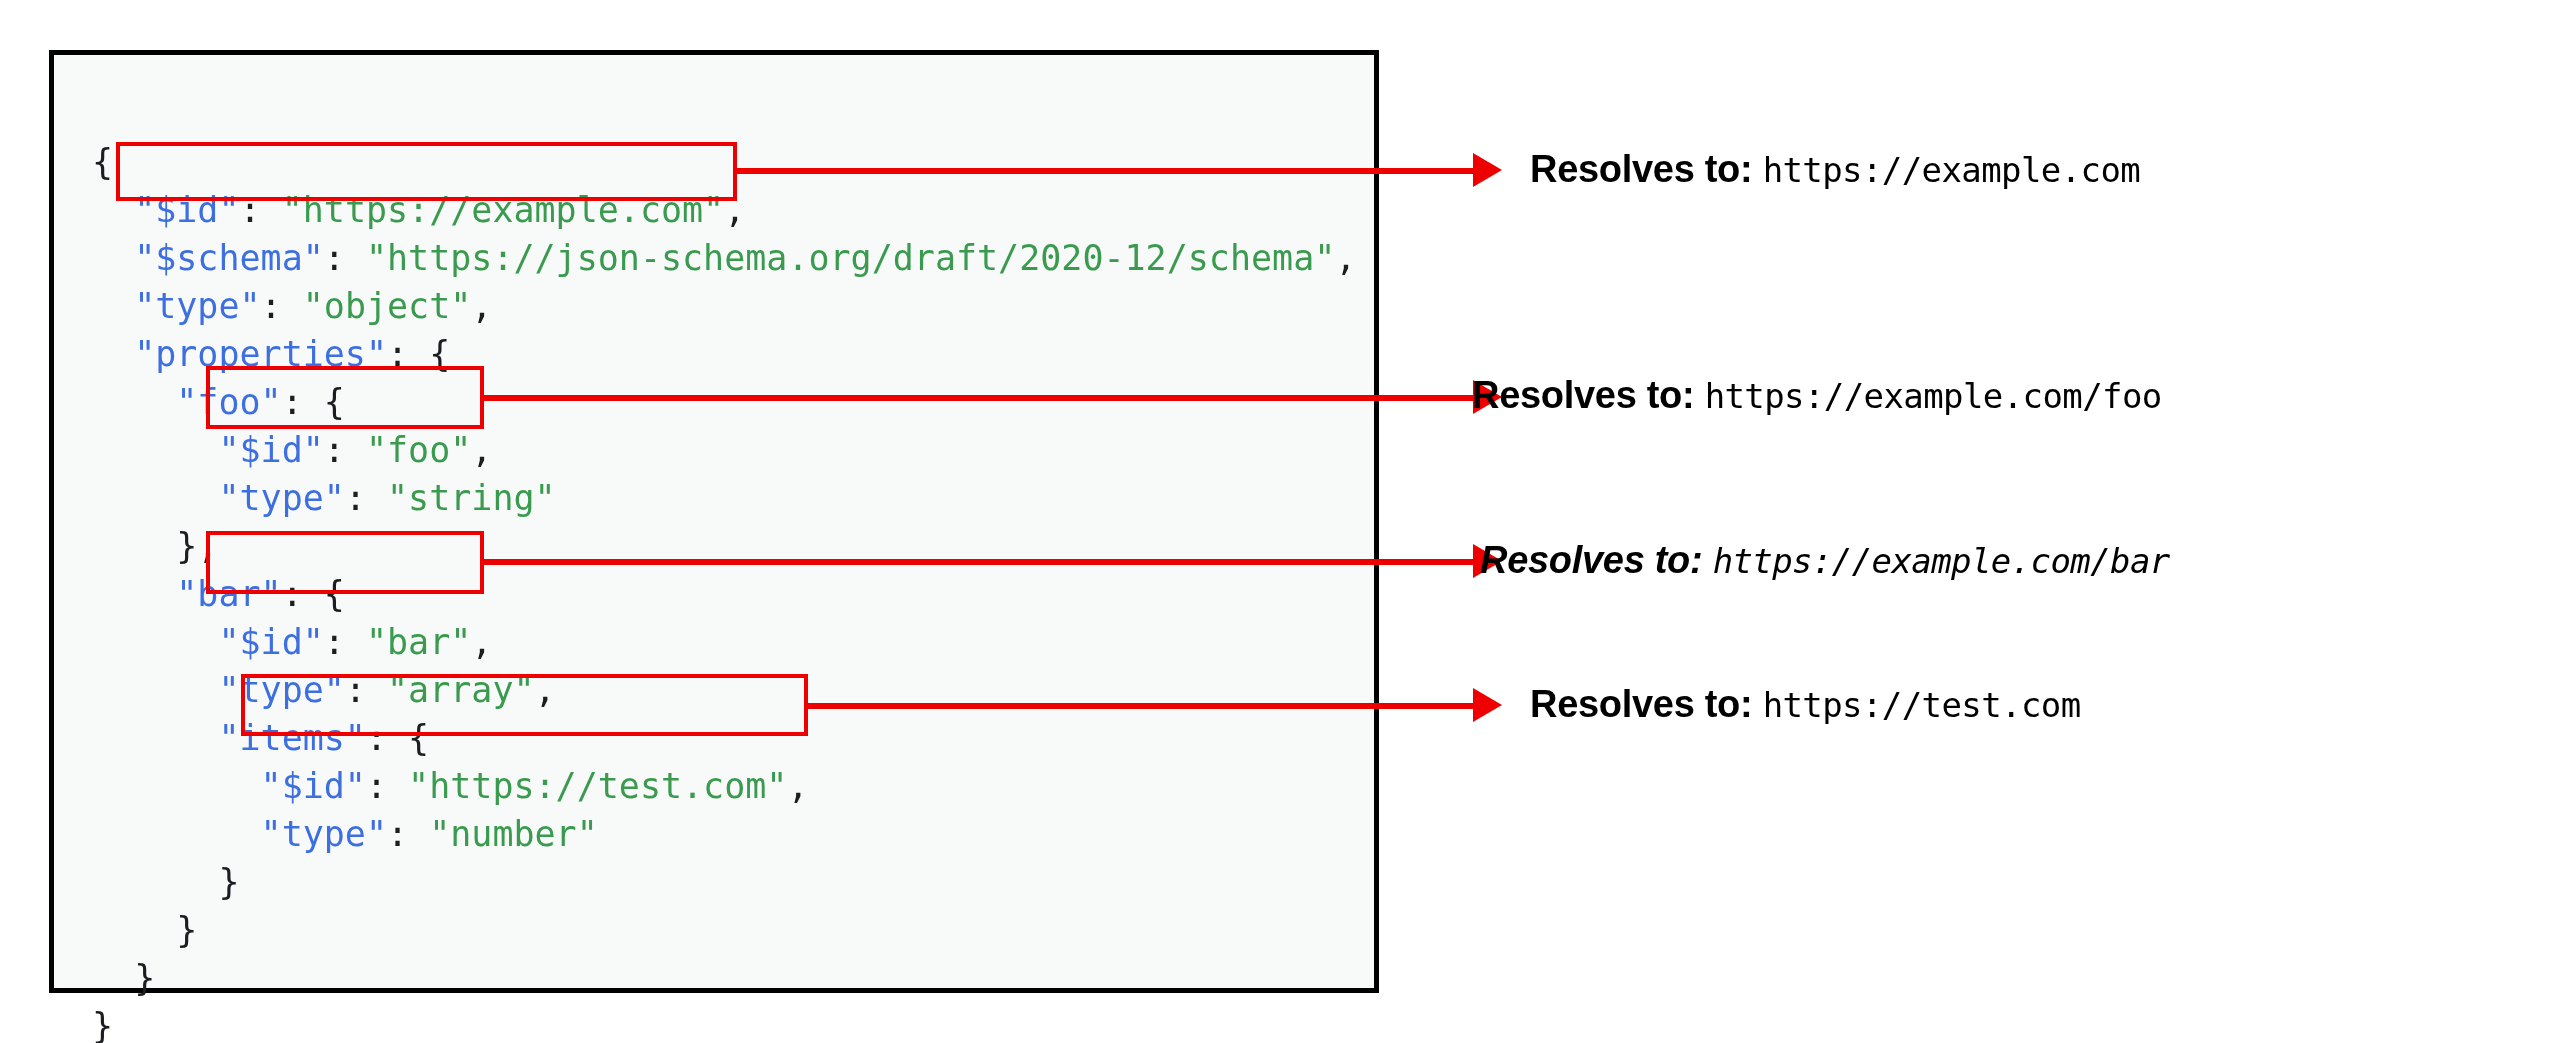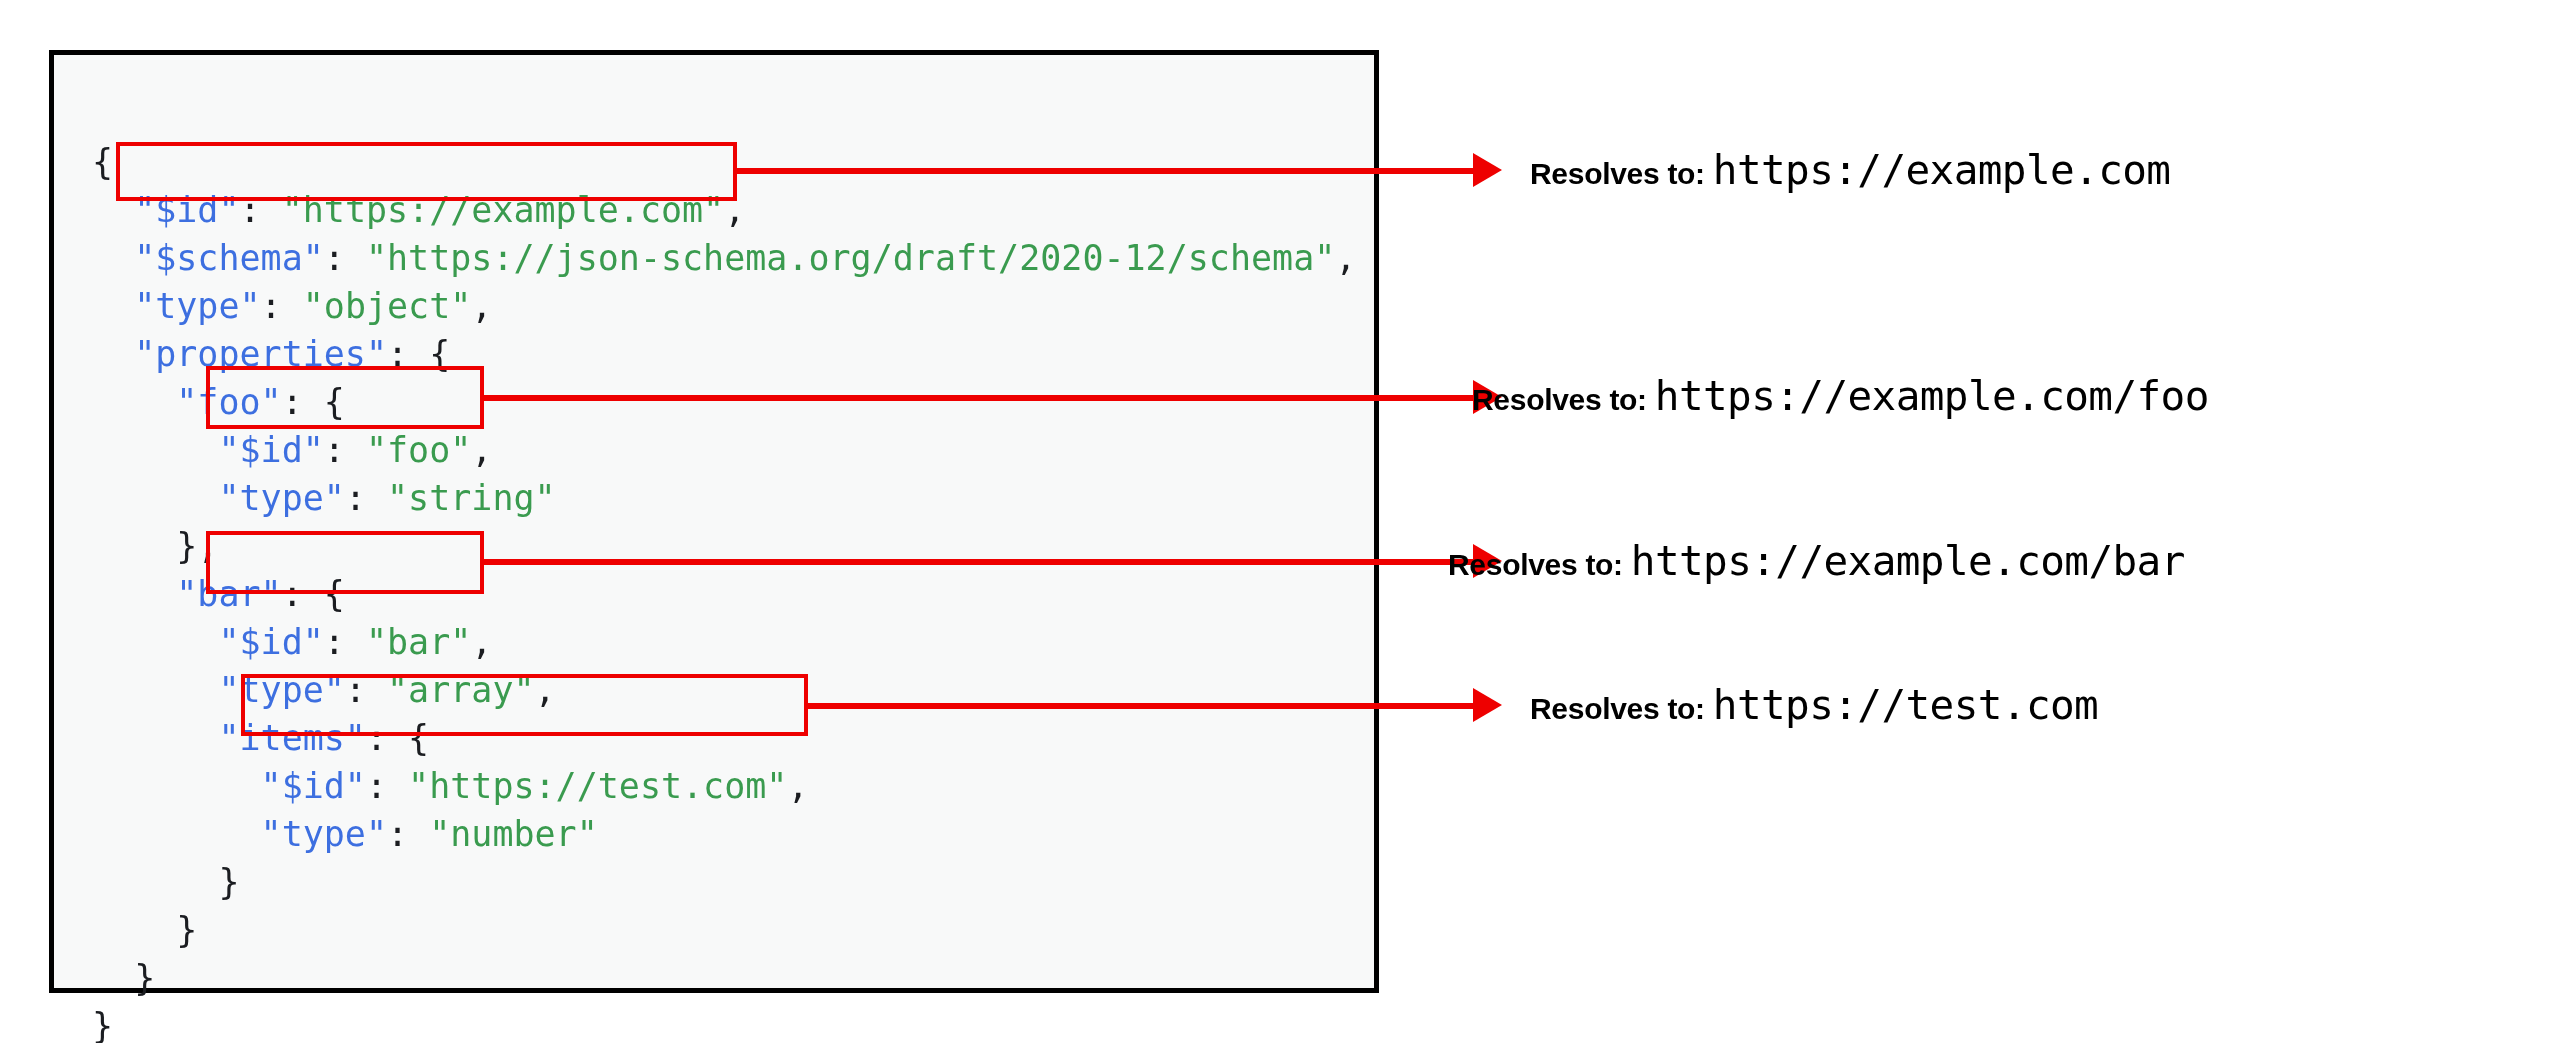--- a/index.html
+++ b/index.html
@@ -72,27 +72,27 @@
   
   .annot {
     position: absolute;
     white-space: nowrap;
     color: #000000;
     line-height: 1;
   }
   .annot .lead {
     font-family: "Liberation Sans", sans-serif;
     font-weight: bold;
-    font-size: 30px;
+    font-size: 38px;
     letter-spacing: -0.3px;
   }
   .annot .url {
     font-family: "DejaVu Sans Mono", "Liberation Mono", monospace;
     font-weight: normal;
-    font-size: 41px;
+    font-size: 34px;
     letter-spacing: -0.6px;
   }
 </style>
 </head>
 <body>
 
 <div id="code-panel">
 
   <pre id="code-block"><span class="ln"><span class="p">{</span></span><span class="ln">  <span class="k">"$id"</span><span class="p">: </span><span class="s">"https://example.com"</span><span class="p">,</span></span><span class="ln">  <span class="k">"$schema"</span><span class="p">: </span><span class="s">"https://json-schema.org/draft/2020-12/schema"</span><span class="p">,</span></span><span class="ln">  <span class="k">"type"</span><span class="p">: </span><span class="s">"object"</span><span class="p">,</span></span><span class="ln">  <span class="k">"properties"</span><span class="p">: </span><span class="p">{</span></span><span class="ln">    <span class="k">"foo"</span><span class="p">: </span><span class="p">{</span></span><span class="ln">      <span class="k">"$id"</span><span class="p">: </span><span class="s">"foo"</span><span class="p">,</span></span><span class="ln">      <span class="k">"type"</span><span class="p">: </span><span class="s">"string"</span></span><span class="ln">    <span class="p">},</span></span><span class="ln">    <span class="k">"bar"</span><span class="p">: </span><span class="p">{</span></span><span class="ln">      <span class="k">"$id"</span><span class="p">: </span><span class="s">"bar"</span><span class="p">,</span></span><span class="ln">      <span class="k">"type"</span><span class="p">: </span><span class="s">"array"</span><span class="p">,</span></span><span class="ln">      <span class="k">"items"</span><span class="p">: </span><span class="p">{</span></span><span class="ln">        <span class="k">"$id"</span><span class="p">: </span><span class="s">"https://test.com"</span><span class="p">,</span></span><span class="ln">        <span class="k">"type"</span><span class="p">: </span><span class="s">"number"</span></span><span class="ln">      <span class="p">}</span></span><span class="ln">    <span class="p">}</span></span><span class="ln">  <span class="p">}</span></span><span class="ln"><span class="p">}</span></span></pre>
 
@@ -116,20 +116,20 @@
 <div class="arrowhead" style="left:1473px; top:688px;"></div>
 
 <div class="annot" style="left:1530px; top:150px;">
   <span class="lead">Resolves to: </span><span class="url">https://example.com</span>
 </div>
 
 <div class="annot" style="left:1472px; top:376px;">
   <span class="lead">Resolves to: </span><span class="url">https://example.com/foo</span>
 </div>
 
-<div class="annot" style="left:1448px; top:541px;">
+<div class="annot" style="left:1480px; top:541px;font-style:italic;">
   <span class="lead">Resolves to: </span><span class="url">https://example.com/bar</span>
 </div>
 
 <div class="annot" style="left:1530px; top:685px;text-align:center;">
   <span class="lead">Resolves to: </span><span class="url">https://test.com</span>
 </div>
 
 
 </body></html>

